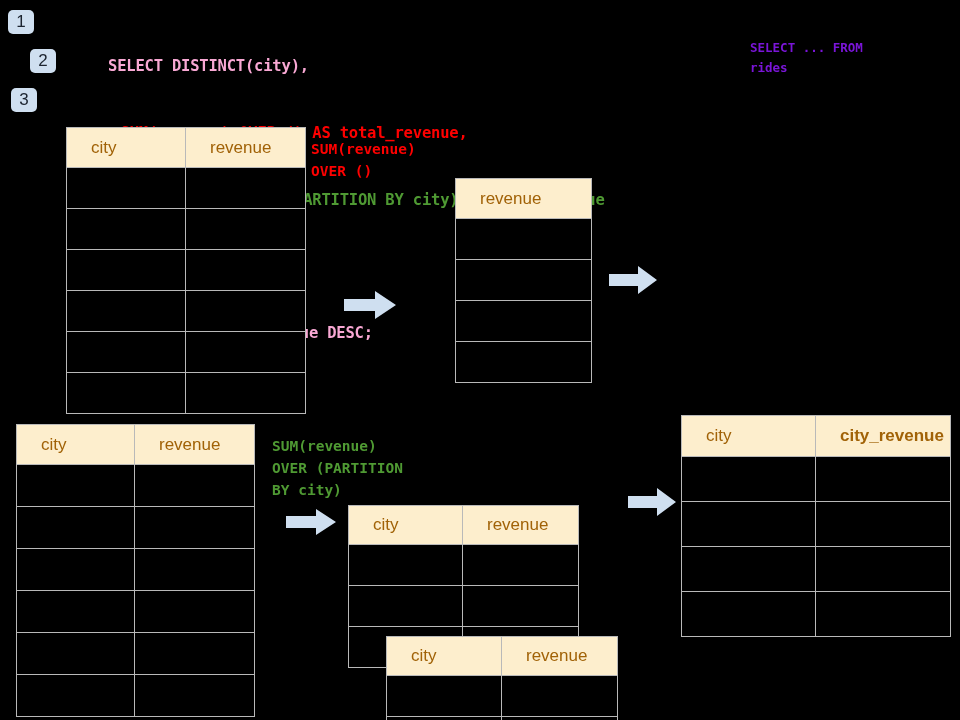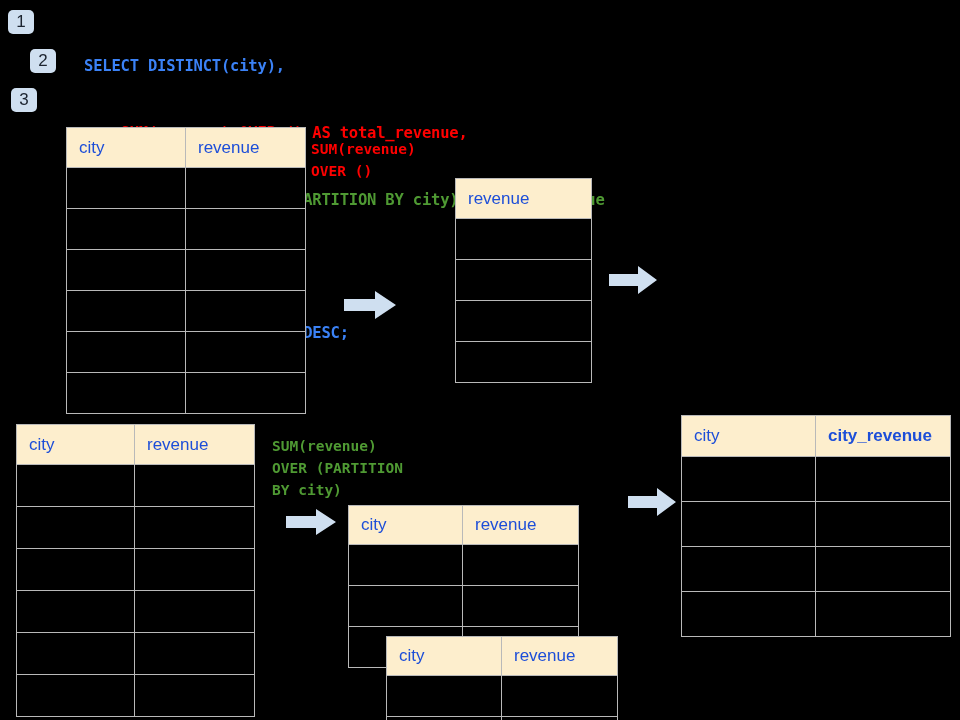--- a/index.html
+++ b/index.html
@@ -41,21 +41,21 @@
   .sql-block {
     position: absolute;
     font-family: "DejaVu Sans Mono", monospace;
     font-size: 15.5px;
     font-weight: bold;
     line-height: 22.2px;
     white-space: pre;
     letter-spacing: -0.2px;
   }
   .sql-line { display: block; white-space: pre; }
-  .c-purple { color: #3b82f6; }
+  .c-purple { color: #f9a8d4; margin-left: 24px; }
   .c-red    { color: #ff0000; }
   .c-green  { color: #4f9a33; }
 
   .sql-side {
     position: absolute;
     font-family: "DejaVu Sans Mono", monospace;
     font-size: 12.5px;
     font-weight: bold;
     line-height: 20px;
     white-space: pre;
@@ -88,22 +88,22 @@
     margin: 0;
     font-family: "Liberation Sans", sans-serif;
     font-weight: normal;
     font-size: 17px;
     color: #000000;
     text-align: left;
     vertical-align: middle;
   }
   .tbl th {
     background: #fdeecd;
-    color: #1d4ed8;
-    padding-left: 12px;
+    color: #a16207;
+    padding-left: 24px;
   }
   .tbl td { background: #000000; }
 
   
   .arrow {
     position: absolute;
   }
   .arrow svg { display: block; }
 </style>
 </head>
@@ -116,20 +116,22 @@
   <div class="step-badge" style="left:11px; top:88px;">3</div>
 
   <div class="sql-block" style="left:84px; top:11px;">
     <span class="sql-line c-purple">SELECT DISTINCT(city),</span>
     <span class="sql-line c-red">    SUM(revenue) OVER () AS total_revenue,</span>
     <span class="sql-line c-green">    SUM(revenue) OVER (PARTITION BY city) as city_revenue</span>
     <span class="sql-line c-purple">  FROM rides</span>
     <span class="sql-line c-purple">  ORDER by city_revenue DESC;</span>
   </div>
 
+  <div class="sql-side" style="left:750px; top:38px;">SELECT ... FROM
+rides</div>
 
   <div class="annot red" style="left:311px; top:138px;">SUM(revenue)
 OVER ()</div>
 
   <div class="annot green" style="left:272px; top:435px;">SUM(revenue)
 OVER (PARTITION
 BY city)</div>
 
   <table class="tbl" style="left:66px; top:127px; width:239px;">
     <colgroup>

